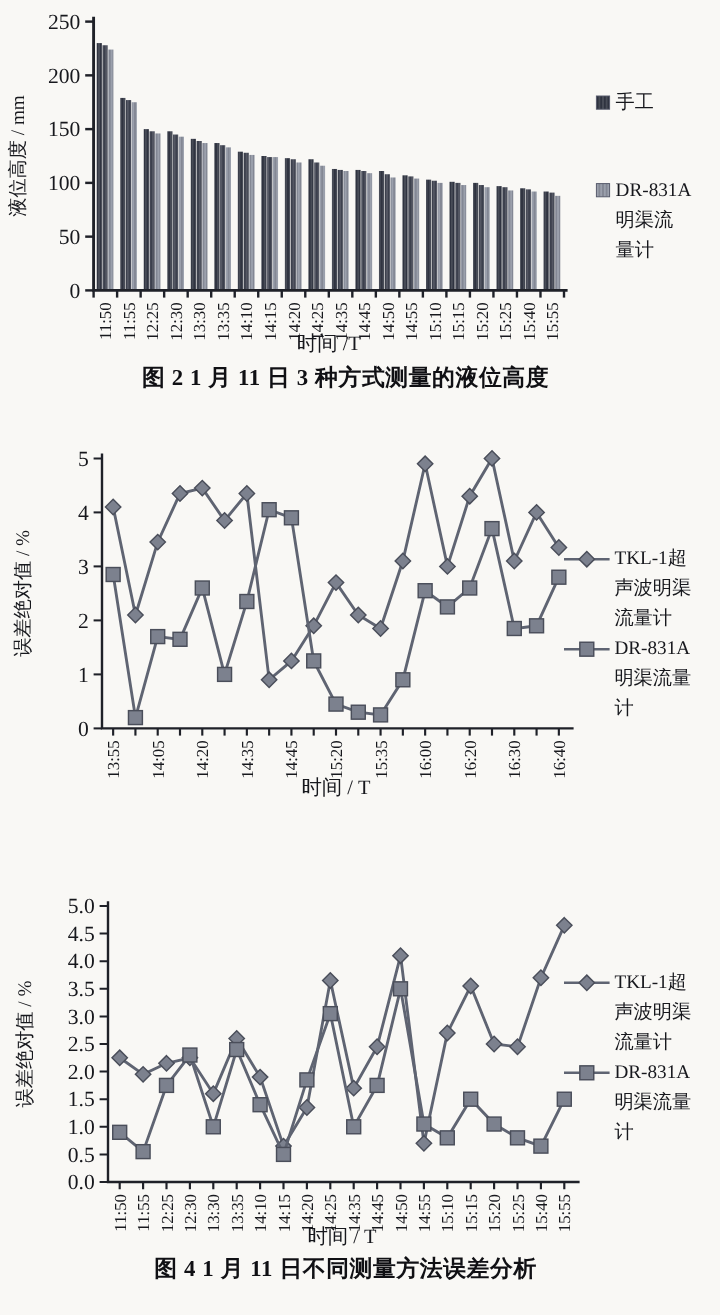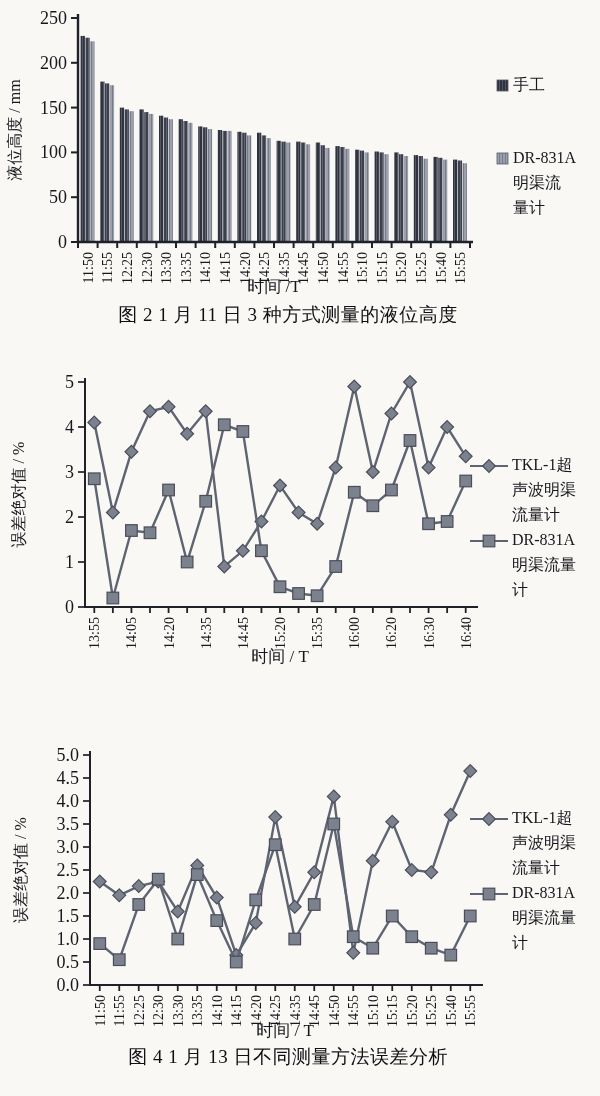--- a/index.html
+++ b/index.html
@@ -1,20 +1,20 @@
 <!DOCTYPE html>
 <html><head>
 <meta charset="utf-8">
 <style>
   html,body{margin:0;padding:0;}
   body{width:600px;height:1096px;background:#f9f8f5;font-family:"Liberation Serif","DejaVu Serif",serif;}
   .page{position:relative;width:600px;height:1096px;background:#f9f8f5;overflow:hidden;}
   svg{position:absolute;left:0;}
   svg text{font-family:"Liberation Serif","DejaVu Serif",serif;fill:#17181d;}
-  .cap{position:absolute;left:0;width:576px;text-align:center;font-size:19px;font-weight:400;color:#101014;letter-spacing:0.5px;}
+  .cap{position:absolute;left:0;width:576px;text-align:center;font-size:19px;font-weight:700;color:#101014;letter-spacing:0.5px;}
   #svg0{top:0;}
   #svg1{top:358px;}
   #svg2{top:736px;}
   #cap0{top:302px;}
   #cap1{top:676px;}
   #cap2{top:1044px;}
 </style>
 </head>
 <body>
 
@@ -377,14 +377,14 @@
       <path d="M489,76.6L495.4,83L489,89.4L482.6,83Z" fill="#7c818e" stroke="#4a4e5a" stroke-width="1.2"></path>
       <text x="512" y="87" font-size="16" text-anchor="start">TKL-1超</text>
       <text x="512" y="112" font-size="16" text-anchor="start">声波明渠</text>
       <text x="512" y="137" font-size="16" text-anchor="start">流量计</text>
       <line x1="470" y1="158" x2="508" y2="158" stroke="#5f6472" stroke-width="2.2"></line>
       <rect x="483.2" y="152.2" width="11.6" height="11.6" fill="#7c818e" stroke="#4a4e5a" stroke-width="1.2"></rect>
       <text x="512" y="162" font-size="16" text-anchor="start">DR-831A</text>
       <text x="512" y="187" font-size="16" text-anchor="start">明渠流量</text>
       <text x="512" y="212" font-size="16" text-anchor="start">计</text>
     </svg>
-  <div id="cap2" class="cap">图 4  1 月 13 日不同测量方法误差分析</div>
+  <div id="cap2" class="cap">图 4  1 月 11 日不同测量方法误差分析</div>
 </div>
 
 </body></html>

